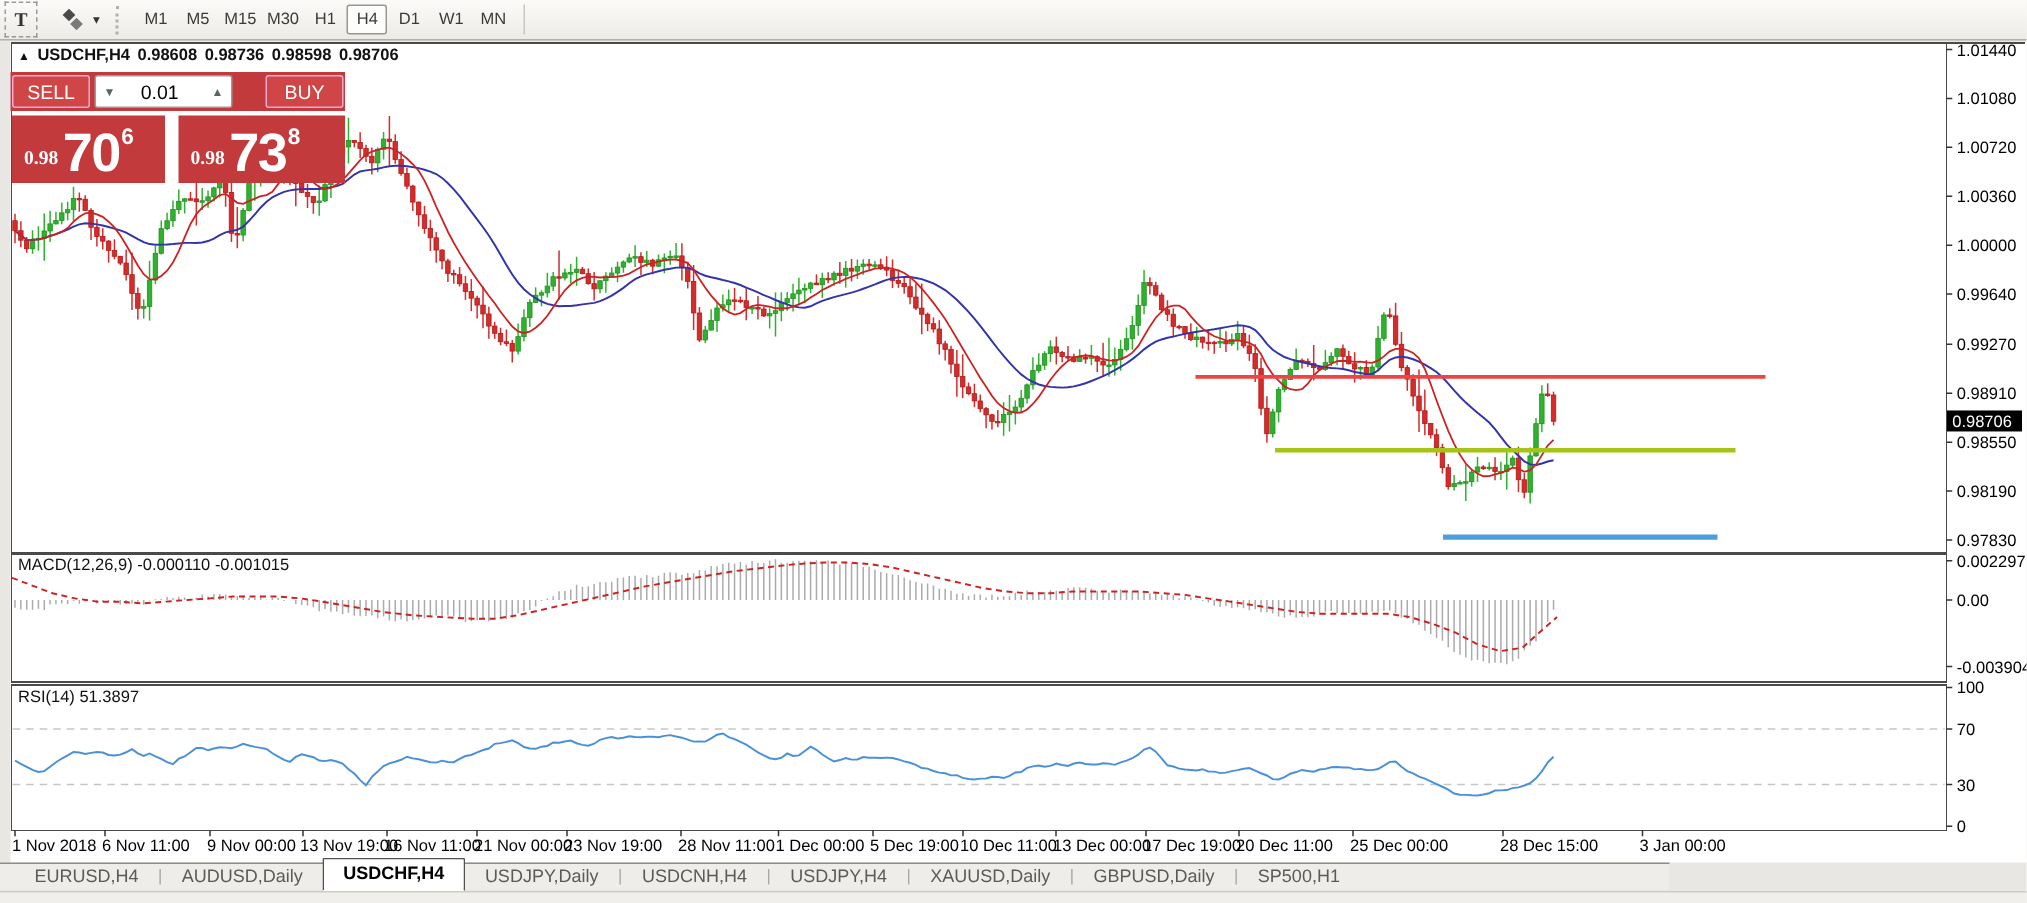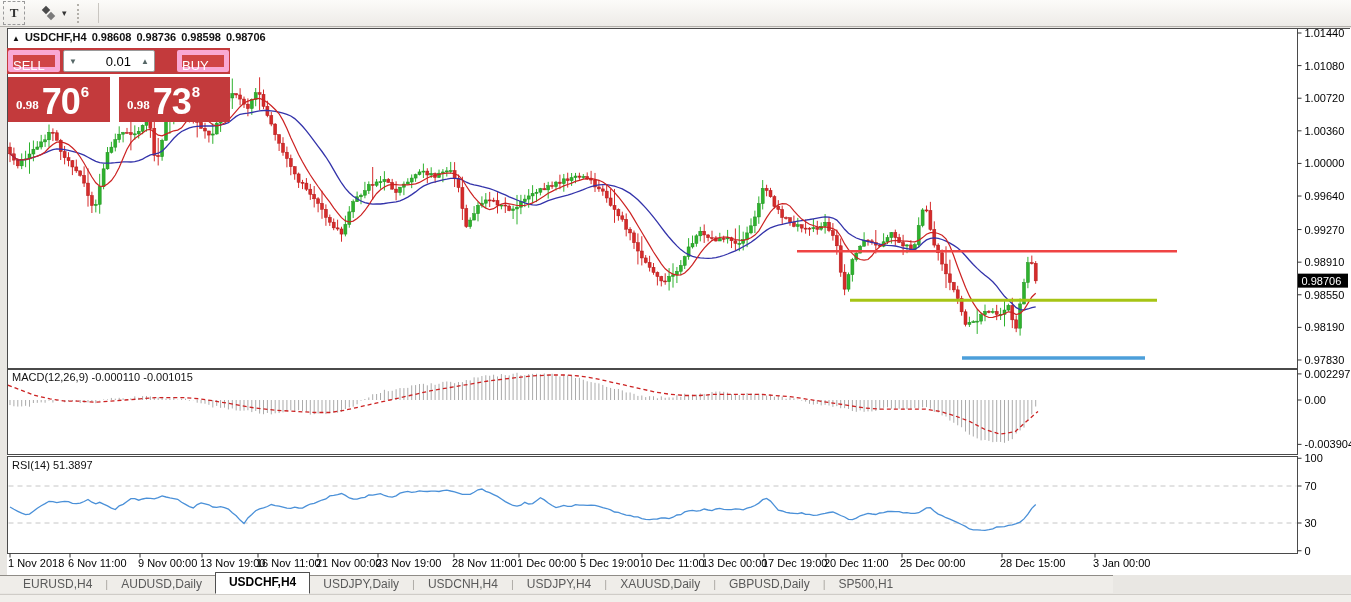--- a/index.html
+++ b/index.html
@@ -28,29 +28,29 @@
   .chart-title{position:absolute;left:12px;top:3px;font-size:11px;font-weight:700;color:#111;
     white-space:nowrap;}
   .chart-title .tri{font-size:8px;margin-right:5px;}
   .chart-title span{margin-right:5px;}
   .pane-label{position:absolute;left:12px;font-size:11px;font-weight:400;color:#111;white-space:nowrap;}
   .macd-label{top:343px;} .rsi-label{top:431px;}
 
   
   .trade-panel{position:absolute;left:7px;top:20px;width:223px;height:74px;}
   .tp-row1{position:absolute;left:0;top:0;width:223px;height:26px;background:#c33a3c;}
-  .tp-btn{position:absolute;top:2px;width:52px;height:22px;line-height:22px;
-    color:#fff;font-size:13px;background:#d04546;border:5px solid #f9a8d4;border-radius:2px;
+  .tp-btn{position:absolute;top:2px;width:52px;height:22px;line-height:22px;text-align:center;
+    color:#fff;font-size:13px;background:#d04546;border:1px solid #f9a8d4;border-radius:2px;
     box-sizing:border-box;cursor:pointer;}
   .sell-btn{left:1px;} .buy-btn{left:170px;}
   .spinner{position:absolute;left:56px;top:2px;width:92px;height:22px;background:#fff;
     border:1px solid #9a9a9a;border-radius:2px;box-sizing:border-box;display:flex;align-items:center;}
   .spin-btn{width:18px;height:100%;display:flex;align-items:center;justify-content:center;
     font-size:8px;color:#566;cursor:pointer;}
-  .lot-value{flex:1;text-align:right;font-size:13px;color:#000;padding-right:5px;}
+  .lot-value{flex:1;text-align:center;font-size:13px;color:#000;padding-right:5px;}
   .tp-price{position:absolute;top:29px;height:45px;background:#c33a3c;color:#fff;
     display:flex;align-items:flex-end;padding:0 0 4px 8px;box-sizing:border-box;cursor:pointer;}
   .tp-sell-price{left:1px;width:102px;} .tp-buy-price{left:112px;width:111px;}
   .p-small{font-size:13px;font-weight:700;margin:0 3px 5px 0;font-family:Liberation Serif, serif;}
   .p-big{font-size:36px;line-height:33px;font-weight:700;letter-spacing:-1px;}
   .p-sup{font-size:15px;font-weight:700;margin:0 0 18px 1px;}
 
   
   .tabs{position:absolute;left:0;top:575px;width:1113px;height:18px;background:#efede9;
     border-top:1px solid #8f8c87;display:flex;align-items:flex-end;padding-left:10px;
@@ -69,20 +69,31 @@
 <div class="toolbar">
   <div class="tool-btn text-tool">T</div>
   <div class="diamond-wrap">
     <svg width="18" height="16" viewBox="0 0 18 16">
       <rect x="4" y="2" width="6" height="6" transform="rotate(45 7 5)" fill="#4a4a4a"></rect>
       <rect x="9" y="8" width="6" height="6" transform="rotate(45 12 11)" fill="#7a7a7a"></rect>
     </svg>
     <span class="caret">▾</span>
   </div>
   <div class="grip"></div>
+  <div id="tf-bar" style="display:flex;align-items:center;gap:1px;">
+      <div class="tf-btn">M1</div>
+      <div class="tf-btn">M5</div>
+      <div class="tf-btn">M15</div>
+      <div class="tf-btn">M30</div>
+      <div class="tf-btn">H1</div>
+      <div class="tf-btn active">H4</div>
+      <div class="tf-btn">D1</div>
+      <div class="tf-btn">W1</div>
+      <div class="tf-btn">MN</div>
+    </div>
   <div class="vsep"></div>
 </div>
 
 <div class="mdi">
   <div class="left-strip"></div>
   <svg id="chart" width="1351" height="547">
       <defs>
         <clipPath id="clipP">
           <rect x="8" y="1" width="1289" height="339"></rect>
         </clipPath>

